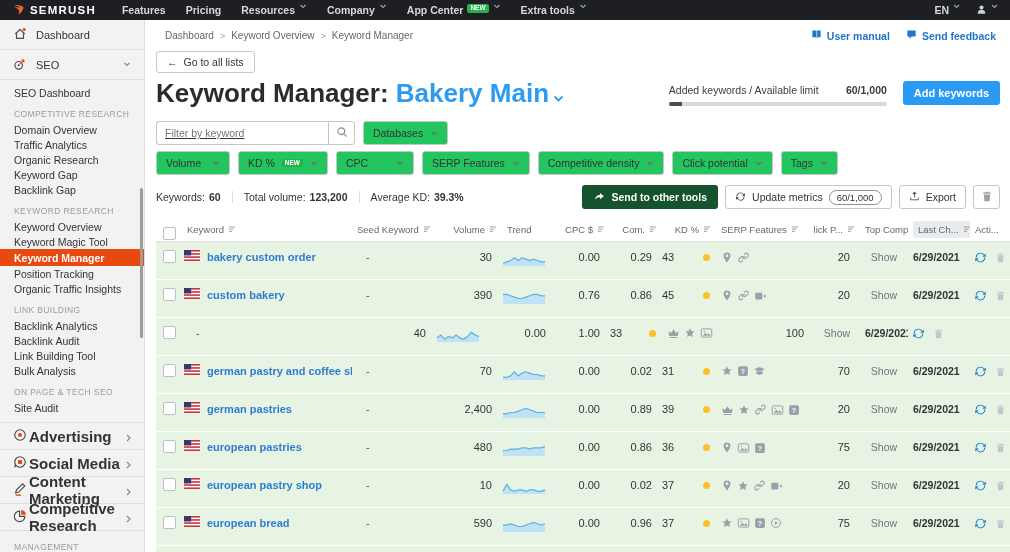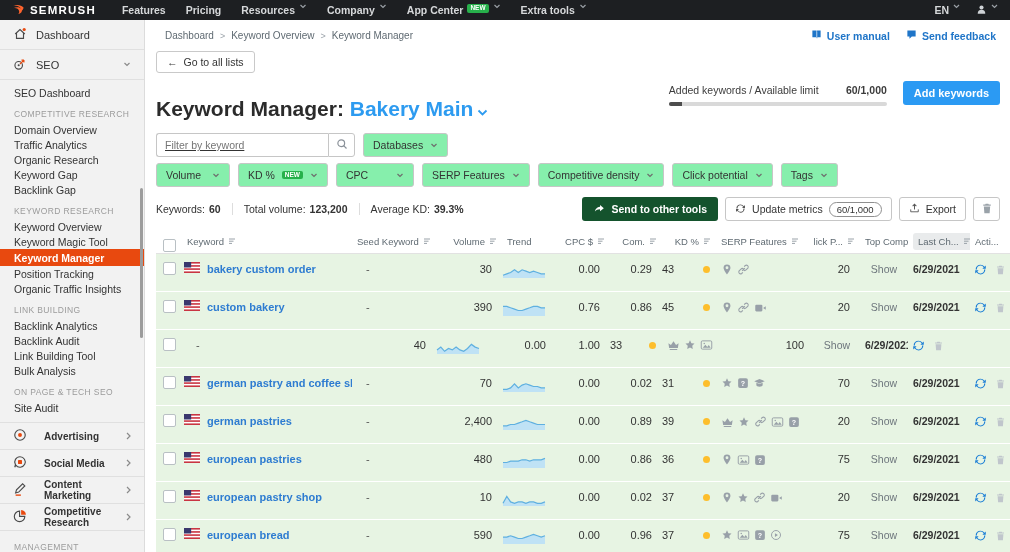--- a/index.html
+++ b/index.html
@@ -18,54 +18,54 @@
 
   
   .sidebar { position:absolute; top:20px; left:0; bottom:0; width:145px; background:#f2f2f2; border-right:1px solid #dcdcdc; }
   .side-top { height:30px; display:flex; align-items:center; gap:9px; padding:0 13px; border-bottom:1px solid #e0e0e0; font-size:11px; color:#333; cursor:pointer; }
   .side-top .caret { margin-left:auto; color:#8a8a8a; }
   .side-list { position:relative; padding:5px 0 7px; border-bottom:1px solid #e0e0e0; }
   .side-item { font-size:10.5px; color:#333; padding:1.5px 14px; line-height:12px; cursor:pointer; white-space:nowrap; }
   .side-item.selected { background:#e8490f; color:#fff; font-weight:bold; padding-top:2.5px; padding-bottom:2.5px; }
   .side-header { font-size:8.5px; color:#9b9b9b; letter-spacing:.4px; padding:9px 14px 3px; }
   .side-scrollbar { position:absolute; right:1px; top:108px; width:3px; height:150px; background:#9c9c9c; border-radius:2px; }
-  .side-group { height:27px; display:flex; align-items:center; gap:17px; padding:0 13px; border-bottom:1px solid #e0e0e0; font-size:10px; font-weight:600; color:#333; cursor:pointer; }
+  .side-group { height:27px; display:flex; align-items:center; gap:2px; padding:0 13px; border-bottom:1px solid #e0e0e0; font-size:15px; font-weight:600; color:#333; cursor:pointer; }
   .side-group .chev-right { margin-left:auto; color:#8a8a8a; }
   .side-mgmt { padding:2px 0; }
 
   
   .main { position:absolute; top:20px; left:146px; right:0; bottom:0; background:#fff; }
   .topbar { display:flex; justify-content:space-between; align-items:center; padding:9px 14px 0 19px; }
   .breadcrumb { display:flex; align-items:center; gap:6px; font-size:10px; color:#5f6a72; }
   .crumb { cursor:pointer; }
   .crumb-sep { color:#9aa2a9; font-size:9px; }
   .top-links { display:flex; gap:16px; }
   .top-link { display:flex; align-items:center; gap:5px; color:#1f75c8; font-size:10.5px; font-weight:600; cursor:pointer; }
 
   .back-row { padding:9px 0 0 10px; }
   .btn-back { display:inline-flex; align-items:center; gap:6px; background:#fff; border:1px solid #c9c9c9; border-radius:3px; font-size:10.5px; color:#333; padding:4px 10px; cursor:pointer; }
 
   .title-row { display:flex; align-items:flex-start; padding:5px 10px 4px; }
-  .page-title { font-size:21px; font-weight:bold; color:#2b2b2b; white-space:nowrap;margin-top:19px; }
+  .page-title { font-size:26px; font-weight:bold; color:#2b2b2b; white-space:nowrap; }
   .title-list { color:#2d9bf0; cursor:pointer; }
   .title-caret { color:#2d9bf0; margin-left:4px; }
   .limit-block { width:218px; margin-left:auto; margin-right:16px; margin-top:6px; }
   .limit-line { display:flex; justify-content:space-between; font-size:10.5px; color:#3c3c3c; }
   .limit-value { font-weight:600; }
   .limit-bar { height:4px; background:#d9d9d9; border-radius:2px; margin-top:6px; overflow:hidden; }
   .limit-fill { height:100%; background:#4d4d4d; }
   .btn-primary { background:#2b9af3; border:none; color:#fff; font-weight:bold; font-size:11px; border-radius:3px; padding:6px 11px; cursor:pointer; margin-top:3px; font-family:inherit; }
 
   .filters { padding:8px 10px 0; }
   .filter-row { display:flex; gap:8px; }
   .filter-row + .filter-row { margin-top:6px; }
   .search-wrap { display:flex;text-decoration:underline; }
   .search-input { width:172px; height:24px; border:1px solid #c6c6c6; border-right:none; border-radius:3px 0 0 3px; font-size:10.5px; padding:0 8px; color:#333; outline:none; font-family:inherit; }
   .search-btn { width:27px; height:24px; border:1px solid #c6c6c6; border-radius:0 3px 3px 0; background:#fff; display:flex; align-items:center; justify-content:center; cursor:pointer; }
-  .pill { height:24px; display:inline-flex; align-items:center; gap:7px; background:#86efac; border:1px solid #c6c6c6; border-radius:3px; font-size:10.5px; color:#333; padding:0 9px; cursor:pointer; white-space:nowrap; }
+  .pill { height:24px; display:inline-flex; align-items:center; gap:7px; background:#22c55e; border:1px solid #c6c6c6; border-radius:3px; font-size:10.5px; color:#333; padding:0 9px; cursor:pointer; white-space:nowrap; }
   .pill .caret { color:#6d6d6d; }
 
   .stats-row { display:flex; align-items:center; padding:10px 10px 7px; }
   .stat { display:flex; gap:4px; font-size:10.5px; color:#333; }
   .stat + .stat { border-left:1px solid #ddd; margin-left:11px; padding-left:11px; }
   .stat b { font-weight:bold; }
   .sum-actions { margin-left:auto; display:flex; gap:7px; align-items:center; }
   .btn-blue { background:#14532d; color:#fff; border:none; font-weight:bold; font-size:10.5px; border-radius:3px; height:24px; display:inline-flex; align-items:center; gap:6px; padding:0 11px; cursor:pointer; font-family:inherit; }
   .btn-outline { background:#fff; border:1px solid #c6c6c6; border-radius:3px; font-size:10.5px; color:#333; height:24px; display:inline-flex; align-items:center; gap:6px; padding:0 9px; cursor:pointer; font-family:inherit; }
   .count-pill { border:1px solid #8f8f8f; border-radius:9px; font-size:9.5px; padding:1px 7px; }

